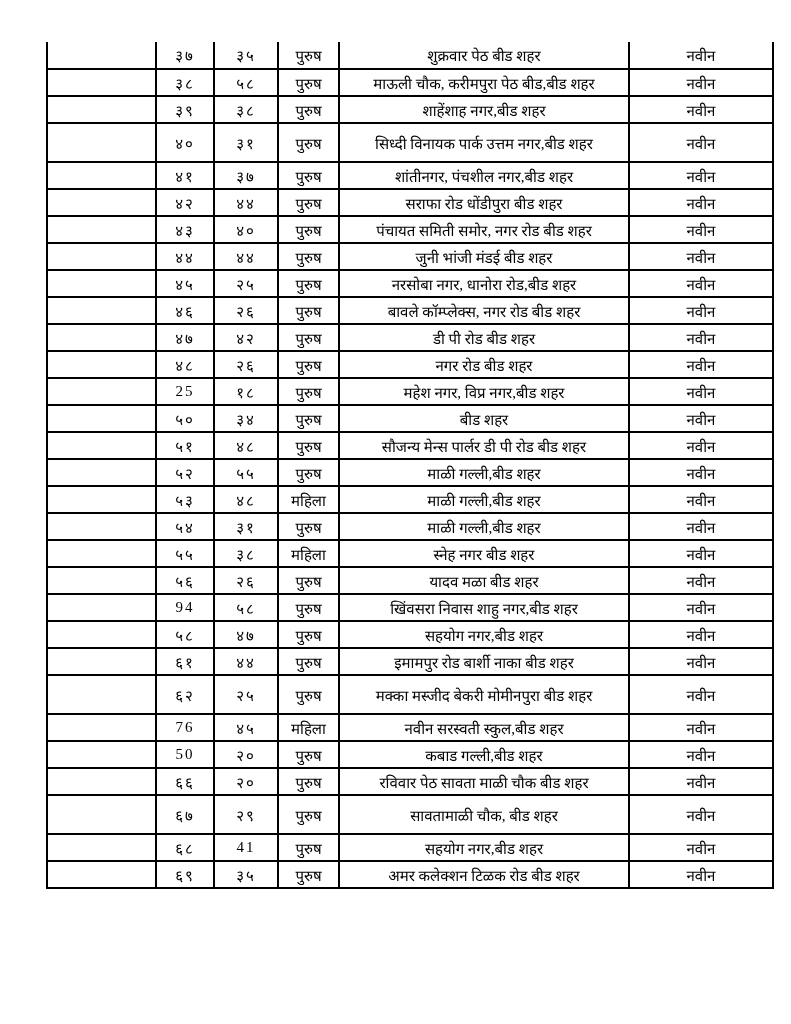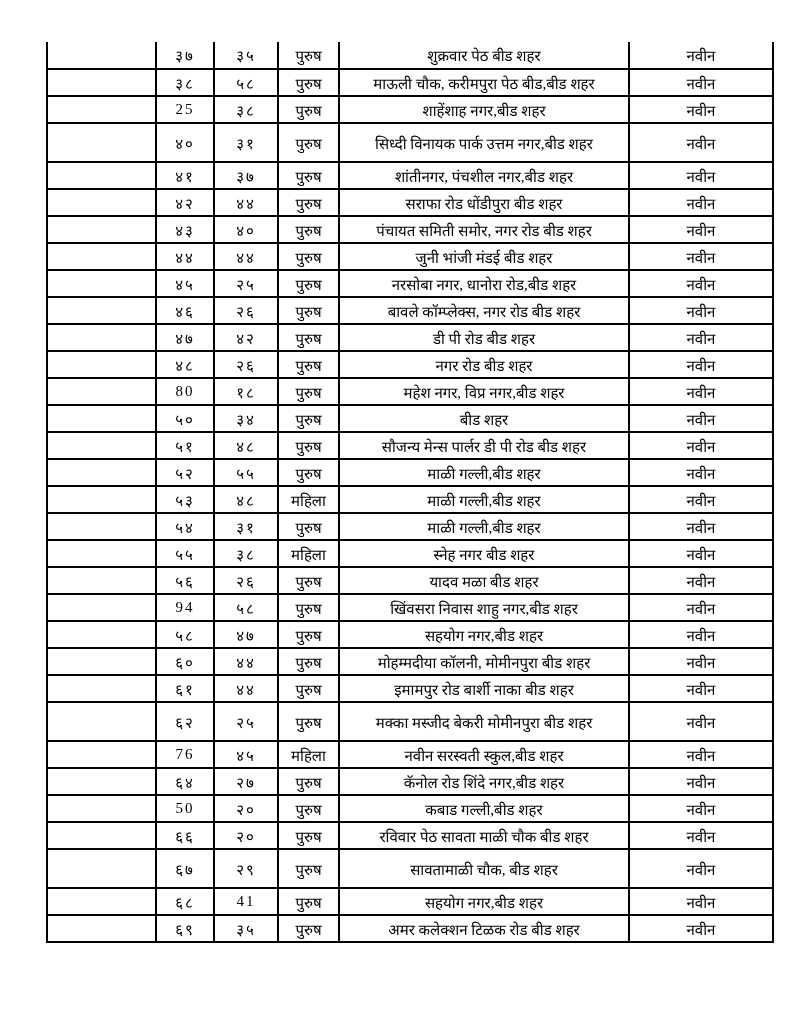--- a/index.html
+++ b/index.html
@@ -69,21 +69,21 @@
         <tr>
           <td></td>
           <td class="num">३८</td>
           <td class="num">५८</td>
           <td>पुरुष</td>
           <td>माऊली चौक, करीमपुरा पेठ बीड,बीड शहर</td>
           <td>नवीन</td>
         </tr>
         <tr>
           <td></td>
-          <td class="num">25</td>
+          <td class="num">३९</td>
           <td class="num">३८</td>
           <td>पुरुष</td>
           <td>शाहेंशाह नगर,बीड शहर</td>
           <td>नवीन</td>
         </tr>
         <tr class="tall">
           <td></td>
           <td class="num">४०</td>
           <td class="num">३१</td>
           <td>पुरुष</td>
@@ -149,21 +149,21 @@
         <tr>
           <td></td>
           <td class="num">४८</td>
           <td class="num">२६</td>
           <td>पुरुष</td>
           <td>नगर रोड बीड शहर</td>
           <td>नवीन</td>
         </tr>
         <tr>
           <td></td>
-          <td class="num">80</td>
+          <td class="num">25</td>
           <td class="num">१८</td>
           <td>पुरुष</td>
           <td>महेश नगर, विप्र नगर,बीड शहर</td>
           <td>नवीन</td>
         </tr>
         <tr>
           <td></td>
           <td class="num">५०</td>
           <td class="num">३४</td>
           <td>पुरुष</td>
@@ -229,56 +229,40 @@
         <tr>
           <td></td>
           <td class="num">५८</td>
           <td class="num">४७</td>
           <td>पुरुष</td>
           <td>सहयोग नगर,बीड शहर</td>
           <td>नवीन</td>
         </tr>
         <tr>
           <td></td>
-          <td class="num">६०</td>
-          <td class="num">४४</td>
-          <td>पुरुष</td>
-          <td>मोहम्मदीया कॉलनी, मोमीनपुरा बीड शहर</td>
-          <td>नवीन</td>
-        </tr>
-        <tr>
-          <td></td>
           <td class="num">६१</td>
           <td class="num">४४</td>
           <td>पुरुष</td>
           <td>इमामपुर रोड बार्शी नाका बीड शहर</td>
           <td>नवीन</td>
         </tr>
         <tr class="tall">
           <td></td>
           <td class="num">६२</td>
           <td class="num">२५</td>
           <td>पुरुष</td>
           <td>मक्का मस्जीद बेकरी मोमीनपुरा बीड शहर</td>
           <td>नवीन</td>
         </tr>
         <tr>
           <td></td>
           <td class="num">76</td>
           <td class="num">४५</td>
           <td>महिला</td>
           <td>नवीन सरस्वती स्कुल,बीड शहर</td>
-          <td>नवीन</td>
-        </tr>
-        <tr>
-          <td></td>
-          <td class="num">६४</td>
-          <td class="num">२७</td>
-          <td>पुरुष</td>
-          <td>कॅनोल रोड शिंदे नगर,बीड शहर</td>
           <td>नवीन</td>
         </tr>
         <tr>
           <td></td>
           <td class="num">50</td>
           <td class="num">२०</td>
           <td>पुरुष</td>
           <td>कबाड गल्ली,बीड शहर</td>
           <td>नवीन</td>
         </tr>

